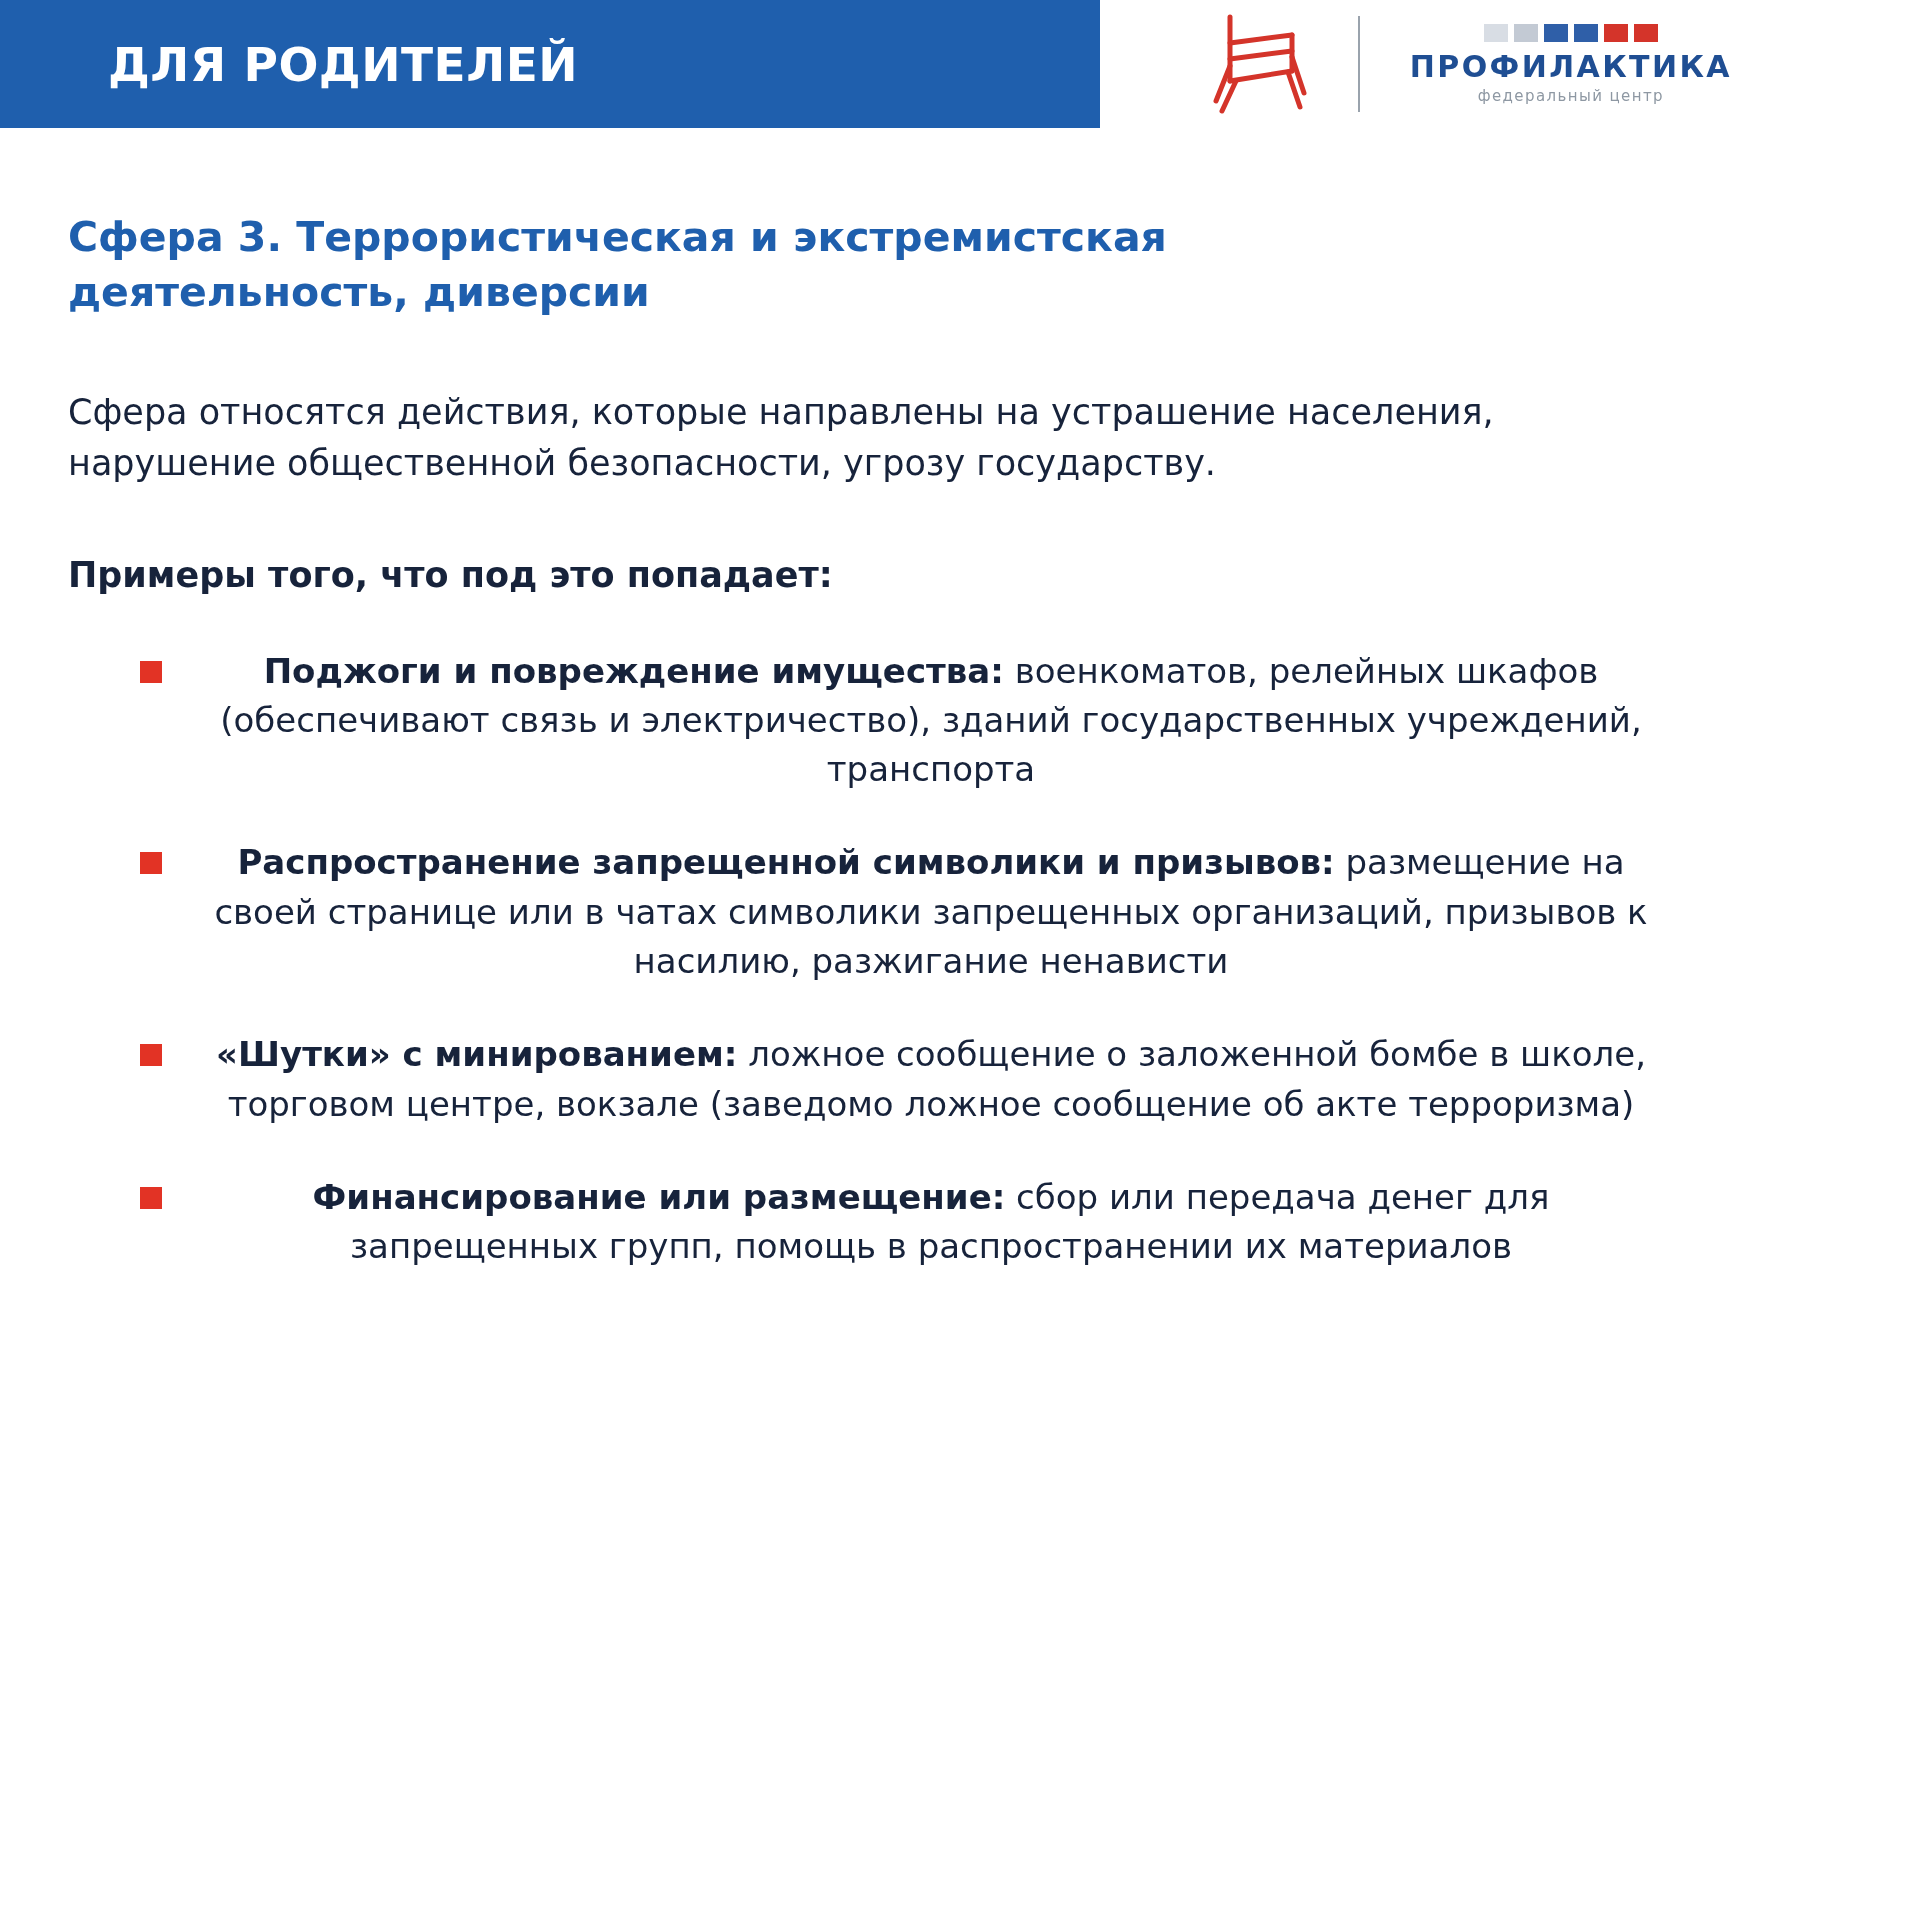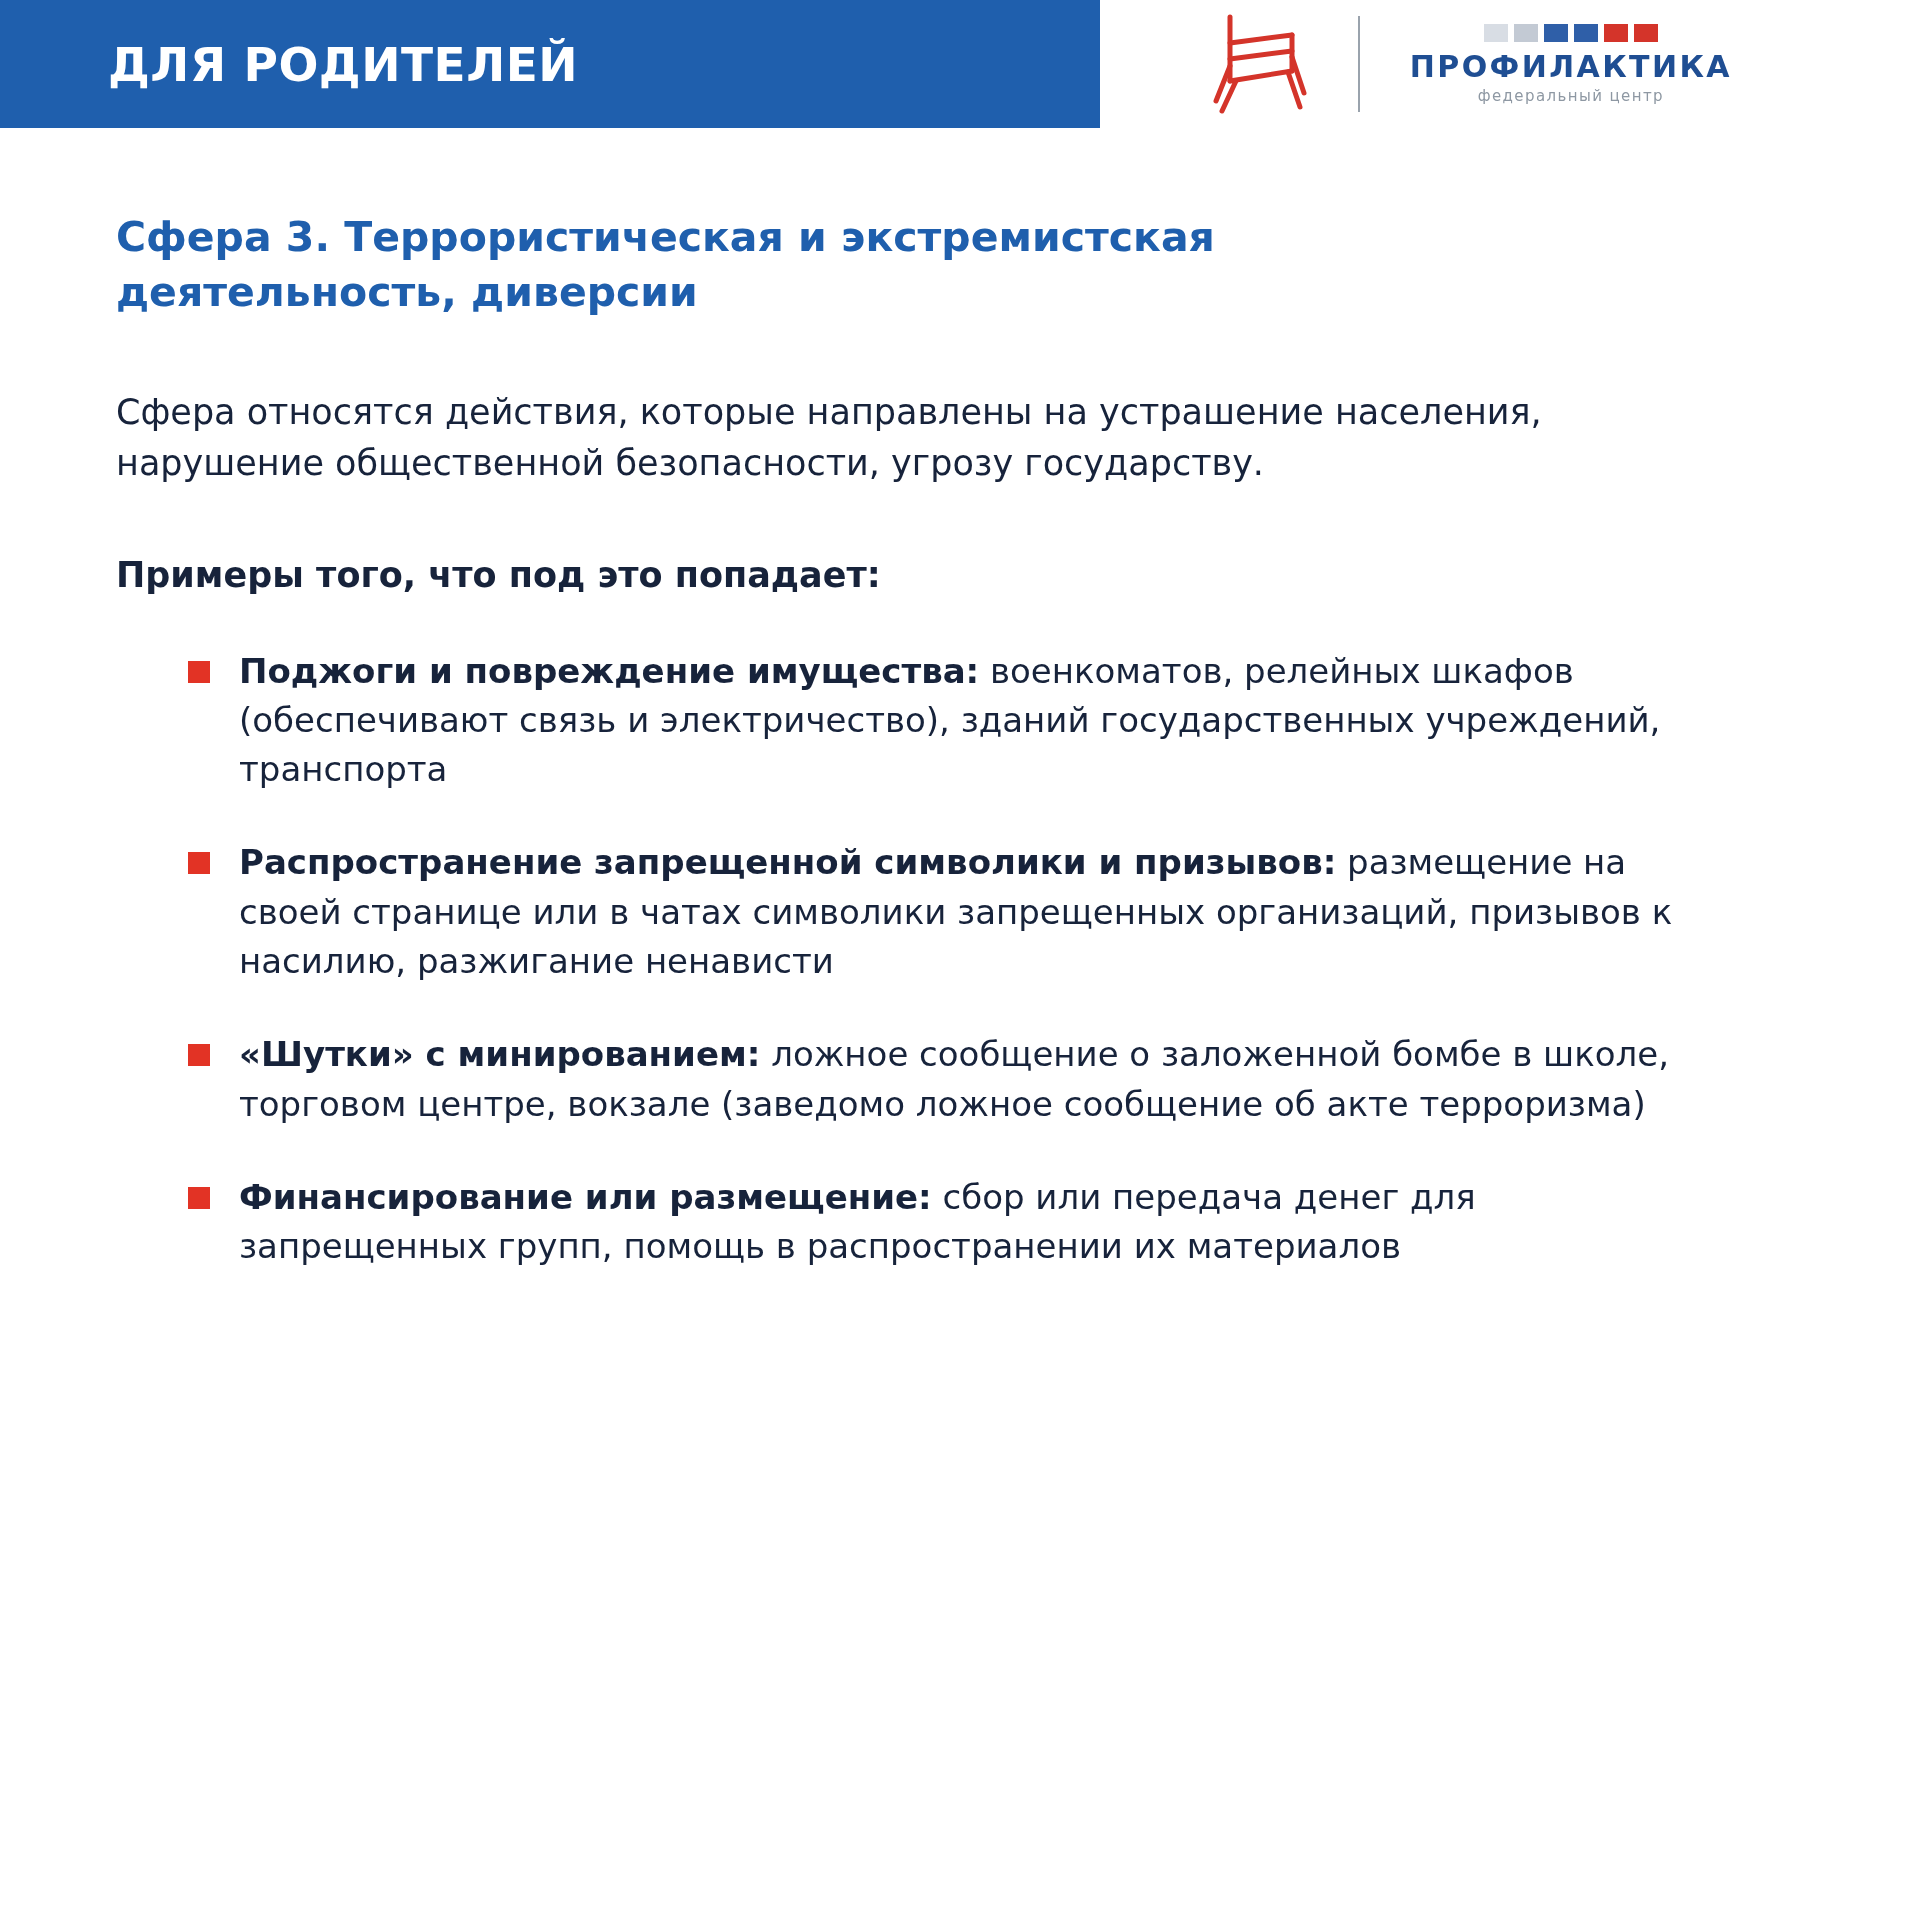--- a/index.html
+++ b/index.html
@@ -89,21 +89,21 @@
   .logo-sub {
     font-size: 15px;
     color: #8e98a3;
     letter-spacing: 1.4px;
     margin-top: 7px;
     line-height: 1;
   }
 
   
   .content {
-    padding: 0 120px 0 116px;
+    padding: 0 120px 0 68px;
     box-sizing: border-box;
   }
   .section-title {
     color: #1f5fad;
     font-size: 41px;
     font-weight: bold;
     line-height: 1.33;
     margin-top: 82px;
     max-width: 1400px;
   }
@@ -135,20 +135,21 @@
     background: #e23325;
     flex: none;
     margin-top: 14px;
     margin-right: 29px;
   }
   .bullet-text {
     color: #17233b;
     font-size: 34px;
     line-height: 1.45;
     max-width: 1480px;
+    text-align: center;
   }
   .bullet-text b {
     font-weight: bold;
   }
 </style>
 </head>
 <body>
 
 <div class="page">
 

